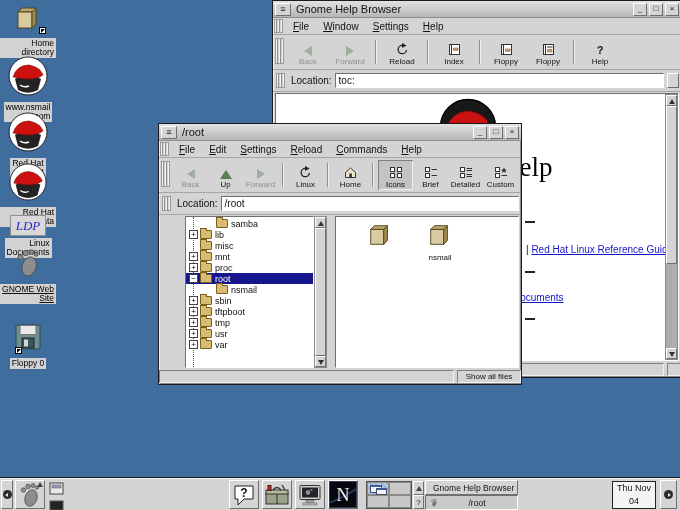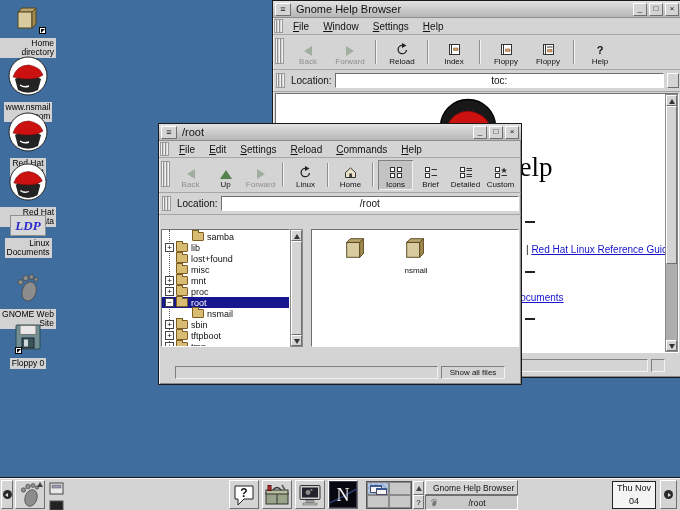--- a/index.html
+++ b/index.html
@@ -40,25 +40,25 @@
   .tlabel { font-size:8px; line-height:8px; }
   .tlabel.dim { color:#8f8f8f; }
   .tsep { width:2px; height:24px; margin:0 4px; flex:none;
           border-left:1px solid #8f8f8f; border-right:1px solid #f2f2f2; }
   .locbar { flex:none; display:flex; align-items:center; padding:2px 2px;
             border-bottom:1px solid #a6a6a6; gap:3px; }
   .loclabel { font-size:10px; flex:none; }
   .locinput { flex:1; height:15px; background:#fff; font-size:10px; padding:1px 3px;
               border-top:1px solid #6f6f6f; border-left:1px solid #6f6f6f;
               border-bottom:1px solid #fff; border-right:1px solid #fff; overflow:hidden;
-              white-space:nowrap;text-align:center; }
+              white-space:nowrap; }
   .locbtn { width:12px; height:15px; flex:none; background:#d4d4d4;
             border-top:1px solid #fff; border-left:1px solid #fff;
             border-right:1px solid #6f6f6f; border-bottom:1px solid #6f6f6f; }
-  .statusbar { flex:none; height:23px; display:flex; align-items:center; gap:3px; padding:1px 16px; }
+  .statusbar { flex:none; height:15px; display:flex; align-items:center; gap:3px; padding:1px 0; }
   .statcell { height:13px; background:#d4d4d4; font-size:8px; line-height:12px; padding:0 4px;
               border-top:1px solid #808080; border-left:1px solid #808080;
               border-bottom:1px solid #f2f2f2; border-right:1px solid #f2f2f2; }
   .sunken-white { background:#fff; border-top:1px solid #6f6f6f; border-left:1px solid #6f6f6f;
                   border-bottom:1px solid #fff; border-right:1px solid #fff; }
 
   
   .arr { width:0; height:0; border-style:solid; }
   .arr.l  { border-width:5px 8px 5px 0; border-color:transparent #9fae9f transparent transparent; }
   .arr.r  { border-width:5px 0 5px 8px; border-color:transparent transparent transparent #9fae9f; }
@@ -81,21 +81,21 @@
 
   
   .help-content { flex:1; margin:1px 2px; position:relative; overflow:hidden; }
   .hb-heading { position:absolute; font-family:"Liberation Serif", serif; font-size:27px; color:#000; }
   .hb-dash { position:absolute; width:10px; height:2px; background:#222; }
   .hb-linkline { position:absolute; font-size:10px; white-space:nowrap; }
   .hb-link { color:#1414cc; text-decoration:underline; }
   .hb-scroll { position:absolute; right:0; top:0; bottom:0; }
 
   
-  .fm-main { flex:1; display:flex; margin:14px 2px; overflow:hidden; }
+  .fm-main { flex:1; display:flex; margin:1px 2px; overflow:hidden;padding-left:24px; }
   .fm-treewrap { width:142px; flex:none; display:flex; }
   .fm-tree { flex:1; position:relative; overflow:hidden; padding-top:1px; }
   .fm-guide { position:absolute; left:7px; top:0; bottom:0; border-left:1px dotted #555; }
   .trow { display:flex; align-items:center; height:11px; font-size:9px; position:relative; }
   .trow.d1 { padding-left:3px; } .trow.d2 { padding-left:19px; }
   .trow.sel { background:#16168e; color:#fff; }
   .exp { width:9px; height:9px; margin-right:2px; flex:none; font-size:8px; line-height:7px;
          text-align:center; color:#000; }
   .exp.box { background:#fff; border:1px solid #444; }
   .fold { width:12px; height:9px; flex:none; margin-right:3px; background:#d8bc72;
@@ -109,21 +109,21 @@
 
   
   .dicon { position:absolute; width:56px; display:flex; flex-direction:column; align-items:center; }
   .dlabel { margin-top:2px; background:#d2d2d2; color:#000; font-size:8.5px; line-height:9px;
             padding:1px 2px; text-align:right; white-space:pre-line; }
   .badge { position:absolute; width:7px; height:7px; background:#fff; border:1px solid #000; }
   .badge::before { content:""; position:absolute; left:1px; top:1px;
             border-style:solid; border-width:0 0 4px 4px; border-color:transparent transparent #000 transparent; transform:rotate(180deg); }
   .ldp-chip { width:36px; height:21px; background:#d8d8d8; border:1px solid #909090;
               display:flex; align-items:center; justify-content:center;
-              font-family:"Liberation Serif", serif; font-style:italic; font-weight:bold;
+              font-family:"Liberation Serif", serif; font-style:italic; font-weight:normal;
               font-size:13px; color:#2a2acc; }
 
   
   .panel { position:absolute; left:0; top:478px; width:680px; height:32px; background:#d4d4d4;
            border-top:1px solid #f2f2f2; box-shadow:0 -1px 0 #1a1a1a; }
   .pbtn { position:absolute; background:#d4d4d4;
           border-top:1px solid #fff; border-left:1px solid #fff;
           border-right:1px solid #6f6f6f; border-bottom:1px solid #6f6f6f;
           display:flex; align-items:center; justify-content:center; }
   .hide-circ { width:9px; height:9px; border-radius:50%; background:#2a2a2a; position:relative; }
@@ -202,21 +202,21 @@
   </div>
 
   <div class="dicon" style="left:0; top:215px;">
     <span class="ldp-chip">
       <span>LDP</span>
     </span>
     <span class="dlabel">Linux
 Documents</span>
   </div>
 
-  <div class="dicon" style="left:0; top:273px;">
+  <div class="dicon" style="left:0; top:248px;text-decoration:underline;">
     <span>
       <svg width="28" height="30" viewBox="0 0 24 26">
         <g fill="#8d8d8d" stroke="#4a4a4a" stroke-width="0.7">
           <ellipse cx="13" cy="16" rx="6" ry="8.5" transform="rotate(18 13 16)"></ellipse>
           <circle cx="5.5" cy="8" r="2.2"></circle>
           <circle cx="10" cy="4.5" r="2.3"></circle>
           <circle cx="15" cy="3.5" r="2"></circle>
           <circle cx="19" cy="5.5" r="1.7"></circle>
         </g>
       </svg>
@@ -459,25 +459,20 @@
         <span class="fm-guide"></span>
         <div class="trow d2">
             <span class="exp"></span>
             <span class="fold"></span>
             <span>samba</span>
           </div>
         <div class="trow d1">
             <span class="exp box">+</span>
             <span class="fold"></span>
             <span>lib</span>
-          </div>
-        <div class="trow d1">
-            <span class="exp"></span>
-            <span class="fold"></span>
-            <span>lost+found</span>
           </div>
         <div class="trow d1">
             <span class="exp"></span>
             <span class="fold"></span>
             <span>misc</span>
           </div>
         <div class="trow d1">
             <span class="exp box">+</span>
             <span class="fold"></span>
             <span>mnt</span>

